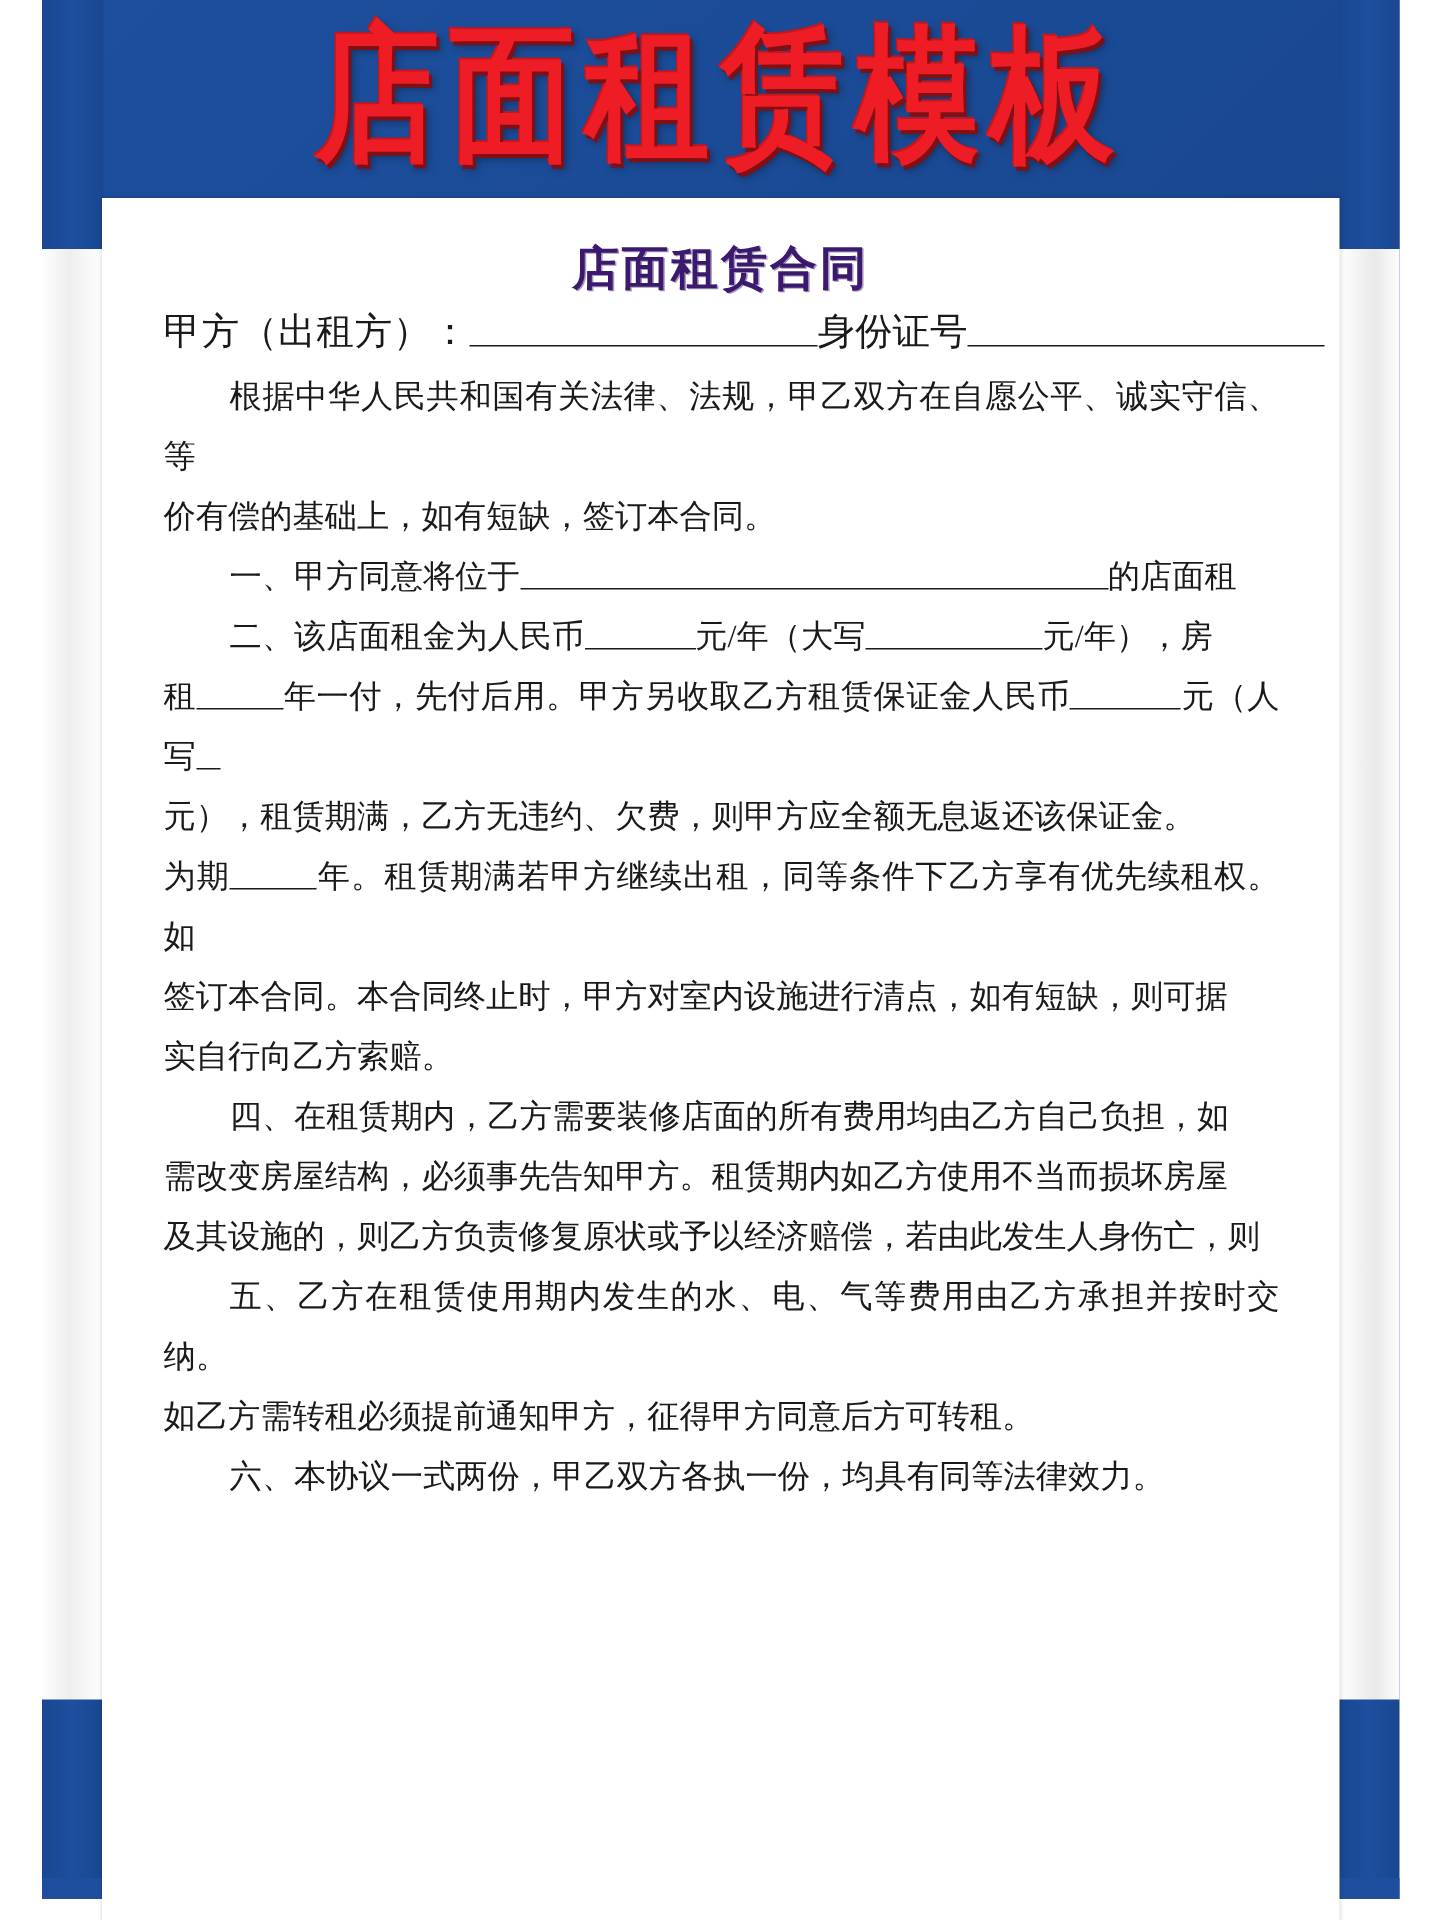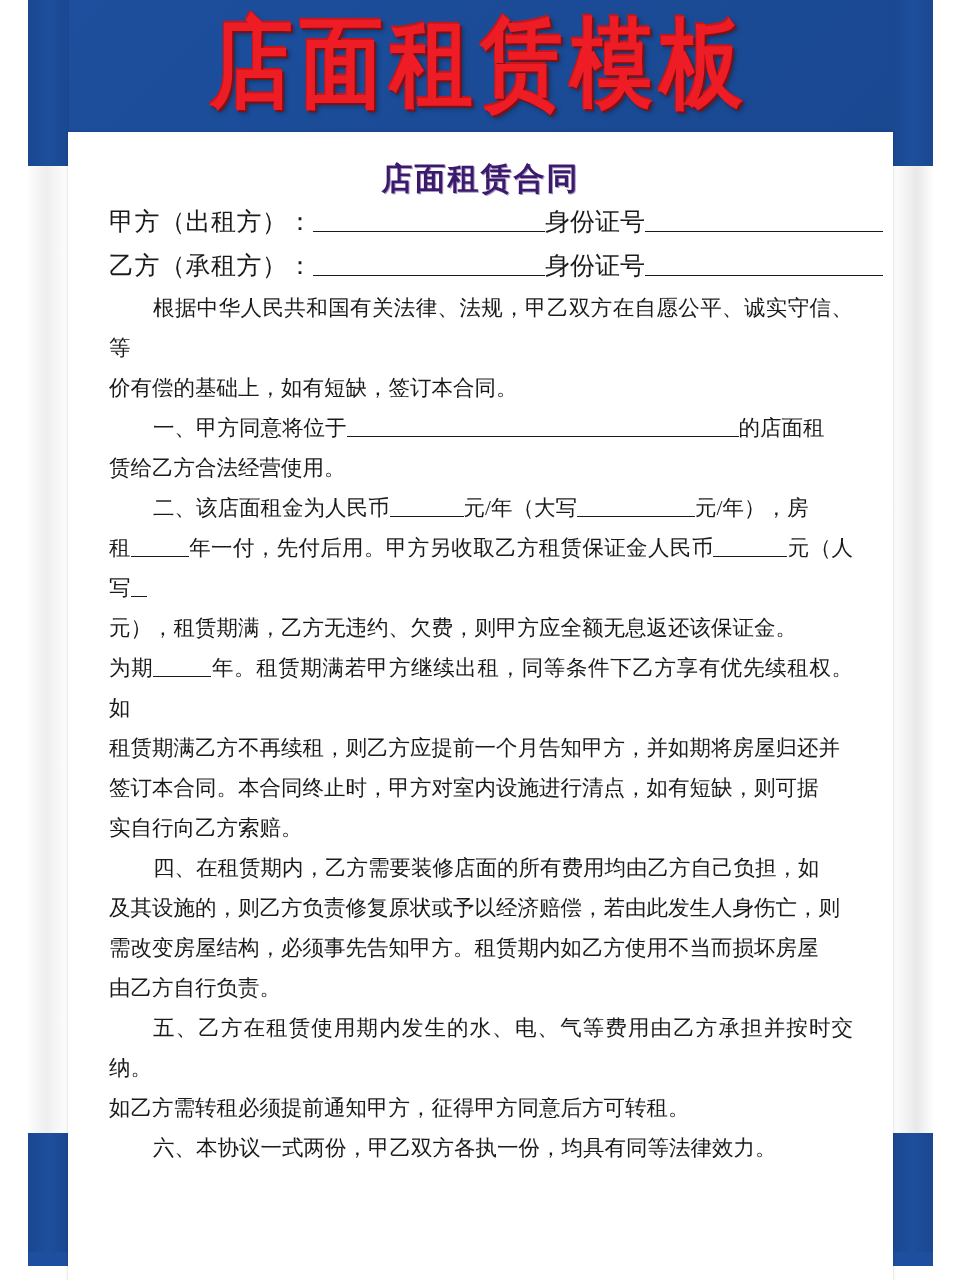--- a/index.html
+++ b/index.html
@@ -157,43 +157,37 @@
 <div id="contract-paper">
 
   <h1 id="contract-title">店面租赁合同</h1>
 
   <div class="doc-body">
 
     <div class="party-row">
       <span class="lbl">甲方（出租方）：</span><span class="blank blank-p1"></span><span>身份证号</span><span class="blank blank-p2"></span>
     </div>
 
-    <div class="party-row">
-      <span class="lbl">乙方（承租方）：</span><span class="blank blank-p1"></span><span>身份证号</span><span class="blank blank-p2"></span>
-    </div>
 
     <p class="clause">根据中华人民共和国有关法律、法规，甲乙双方在自愿公平、诚实守信、等</p>
     <p class="tight">价有偿的基础上，如有短缺，签订本合同。</p>
 
     <p class="clause"><span>一、</span><span>甲方同意将位于</span><span class="blank blank-addr"></span><span>的店面租</span></p>
-    <p class="tight">赁给乙方合法经营使用。</p>
 
     <p class="clause"><span>二、</span><span>该店面租金为人民币</span><span class="blank blank-m"></span><span>元/年（大写</span><span class="blank blank-l"></span><span>元/年），房</span></p>
     <p class="tight"><span>租</span><span class="blank blank-s"></span><span>年一付，先付后用。甲方另收取乙方租赁保证金人民币</span><span class="blank blank-m"></span><span>元（人写</span><span class="blank blank-tiny"></span></p>
     <p class="tight">元），租赁期满，乙方无违约、欠费，则甲方应全额无息返还该保证金。</p>
 
     <p class="tight"><span>为期</span><span class="blank blank-s"></span><span>年。租赁期满若甲方继续出租，同等条件下乙方享有优先续租权。如</span></p>
-    <p class="tight">租赁期满乙方不再续租，则乙方应提前一个月告知甲方，并如期将房屋归还并</p>
     <p class="tight">签订本合同。本合同终止时，甲方对室内设施进行清点，如有短缺，则可据</p>
     <p class="tight">实自行向乙方索赔。</p>
 
     <p class="clause"><span>四、</span><span>在租赁期内，乙方需要装修店面的所有费用均由乙方自己负担，如</span></p>
+    <p class="tight">需改变房屋结构，必须事先告知甲方。租赁期内如乙方使用不当而损坏房屋</p>
     <p class="tight">及其设施的，则乙方负责修复原状或予以经济赔偿，若由此发生人身伤亡，则</p>
-    <p class="tight">需改变房屋结构，必须事先告知甲方。租赁期内如乙方使用不当而损坏房屋</p>
-    <p class="tight">由乙方自行负责。</p>
 
     <p class="clause"><span>五、</span><span>乙方在租赁使用期内发生的水、电、气等费用由乙方承担并按时交纳。</span></p>
     <p class="tight">如乙方需转租必须提前通知甲方，征得甲方同意后方可转租。</p>
 
     <p class="clause"><span>六、</span><span>本协议一式两份，甲乙双方各执一份，均具有同等法律效力。</span></p>
 
     <p class="tight"></p>
 
   </div>
 

